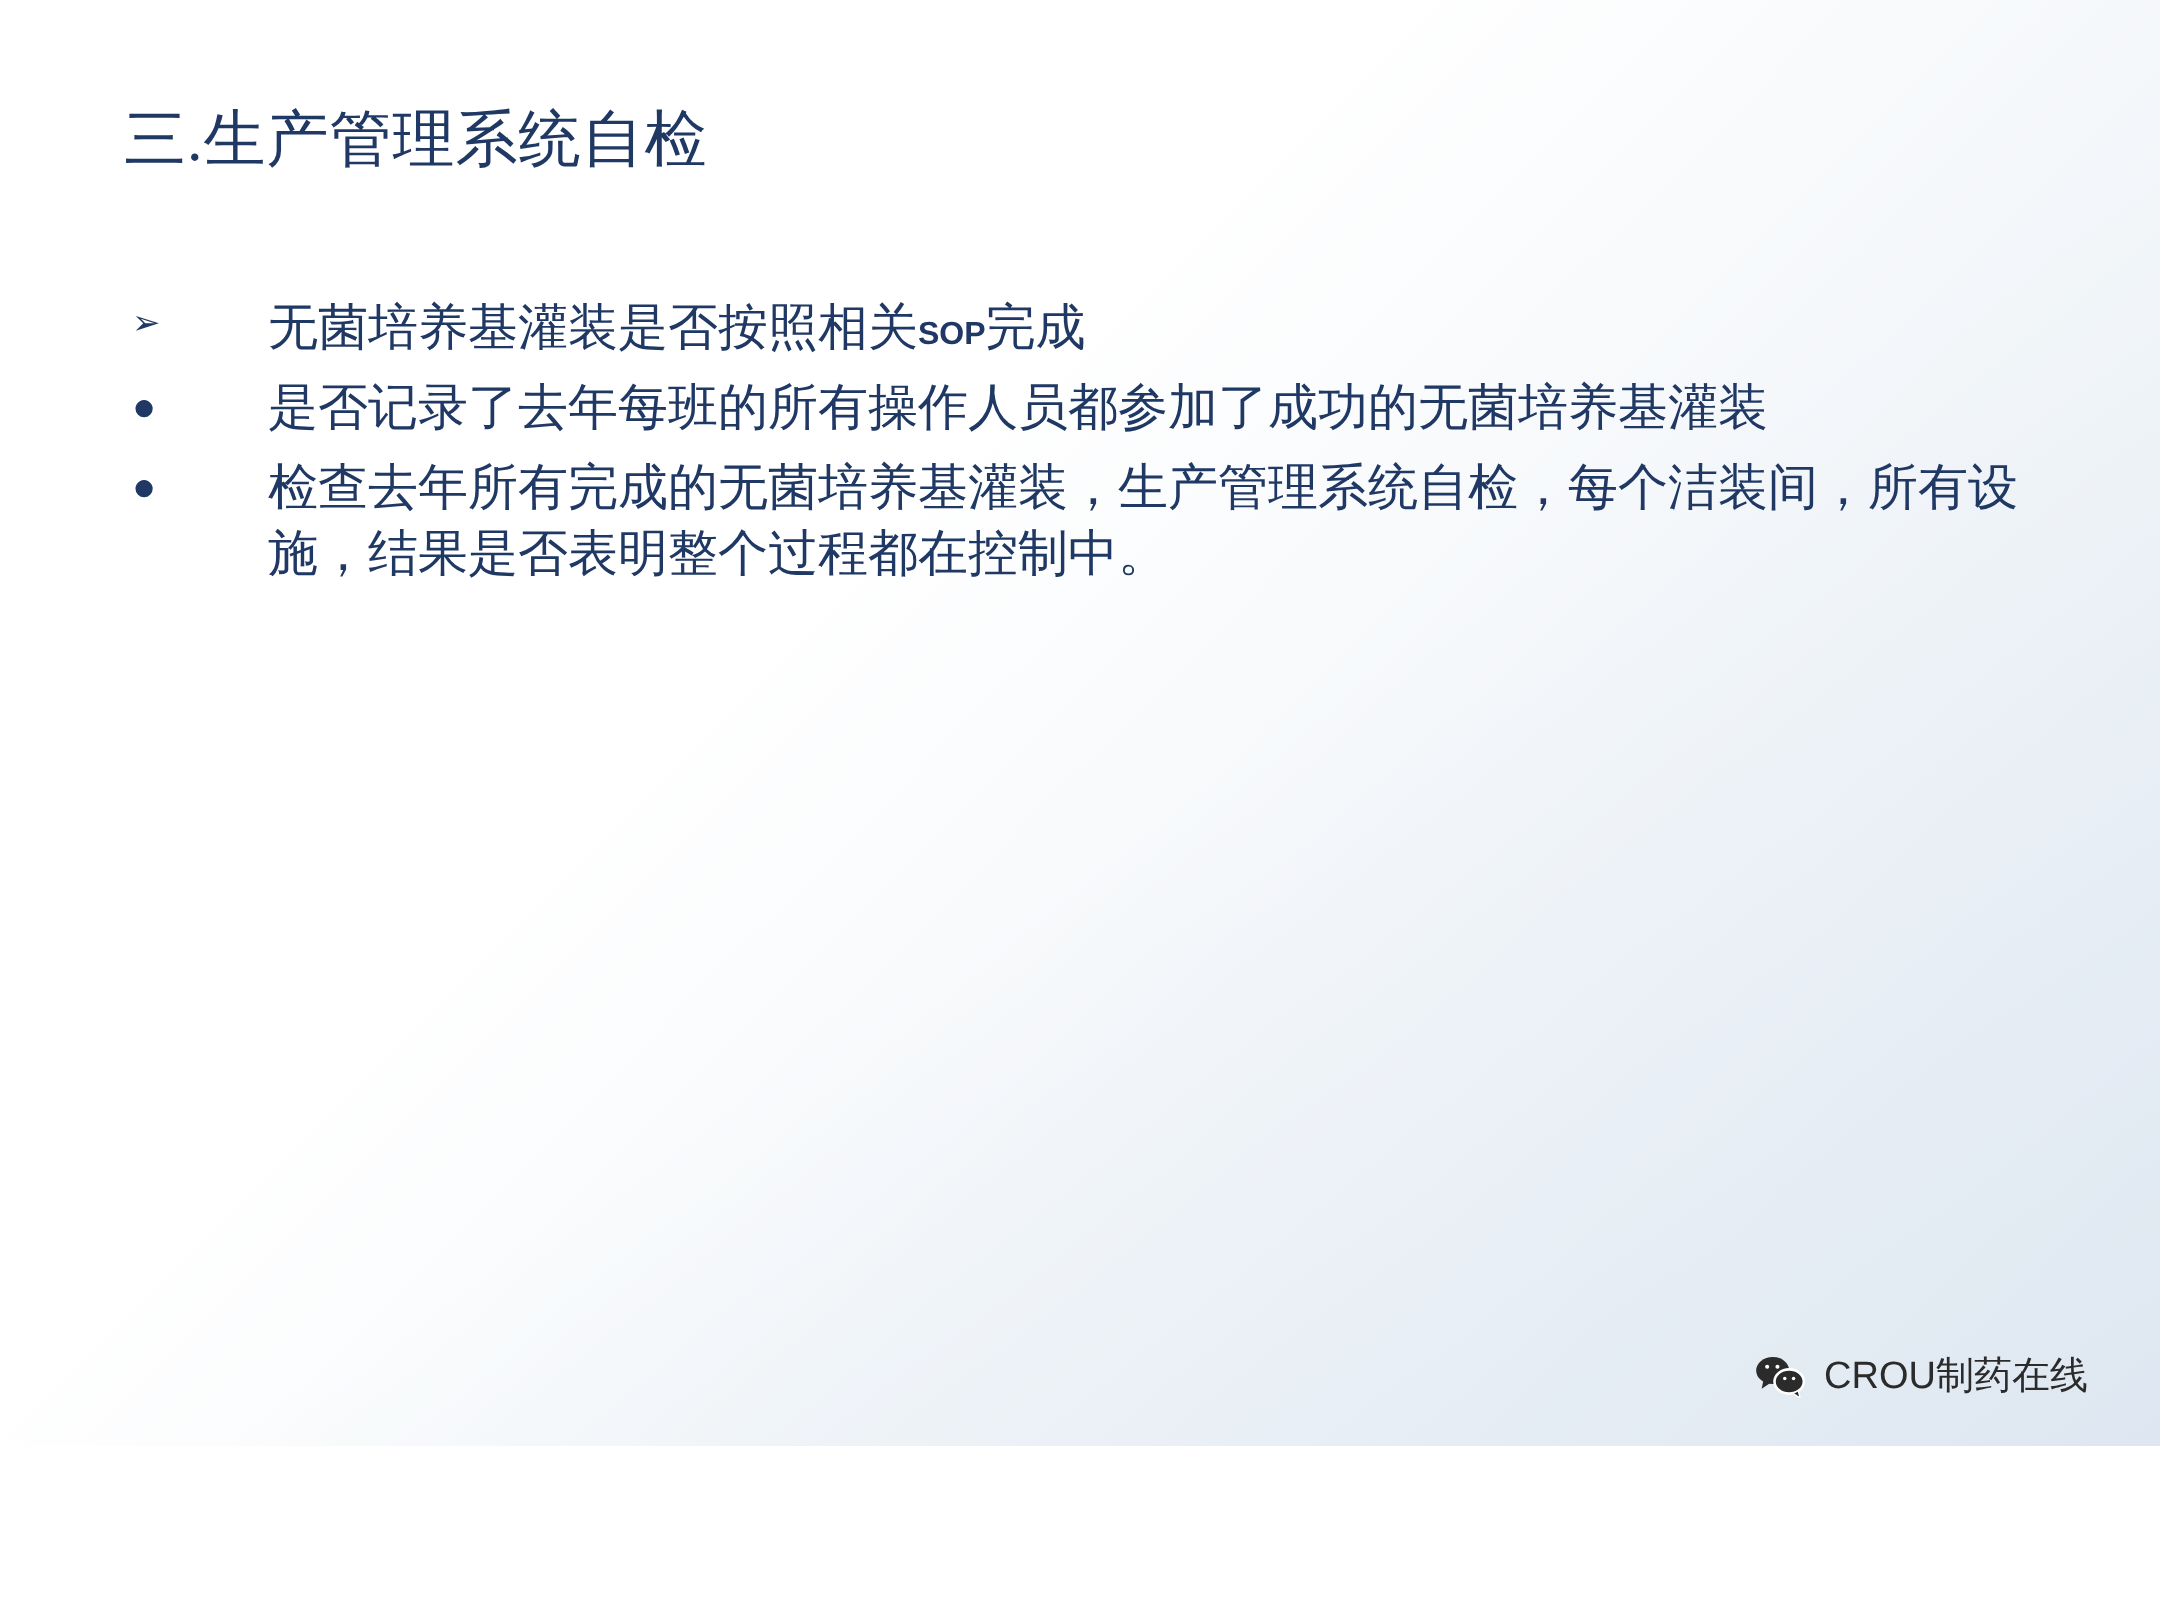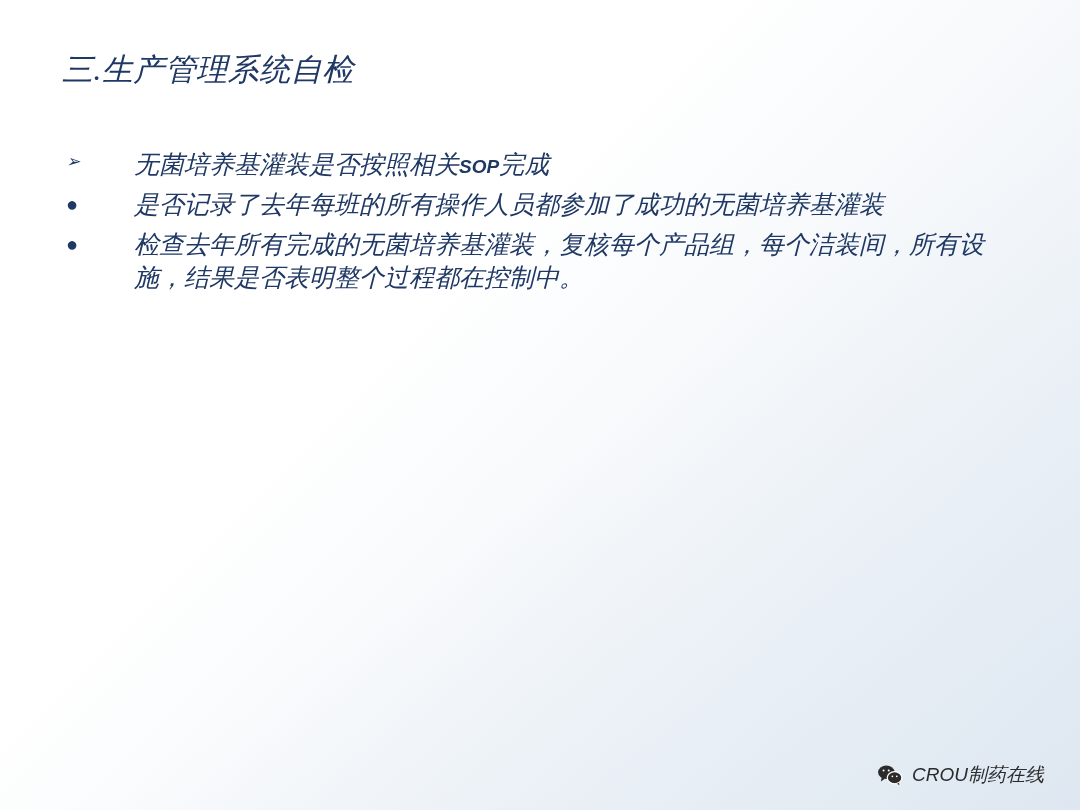--- a/index.html
+++ b/index.html
@@ -9,25 +9,24 @@
   body {
     width: 1080px;
     height: 810px;
     font-family: "Liberation Serif", "DejaVu Serif", serif;
     background: #ffffff;
     overflow: hidden;
   }
   .slide {
     position: relative;
     width: 1080px;
-    height: 810px;
+    height: 723px;
     background: linear-gradient(135deg, #ffffff 0%, #ffffff 38%, #f4f7fa 62%, #e8eef5 100%);
     box-sizing: border-box;
     overflow: hidden;
-    font-style: italic;
   }
   .slide::before {
     content: "";
     position: absolute;
     left: 0; top: 0;
     width: 100%; height: 100%;
     background: linear-gradient(to bottom right, rgba(255,255,255,0) 55%, rgba(214,226,238,0.55) 100%);
     pointer-events: none;
   }
   .content {
@@ -78,21 +77,21 @@
   .bullet .marker.dot {
     font-size: 20px;
   }
   .bullet .text {
     flex: 1 1 auto;
     max-width: 900px;
   }
   .bullet .text .latin {
     font-family: "Liberation Sans", sans-serif;
     font-weight: bold;
-    font-size: 19px;
+    font-size: 16px;
     text-align: center;
   }
   .footer {
     position: absolute;
     right: 36px;
     bottom: 22px;
     display: flex;
     align-items: center;
     gap: 9px;
     color: #2b2b2b;
@@ -124,21 +123,21 @@
         <span class="text"><span>无菌培养基灌装是否按照相关</span><span class="latin">SOP</span><span>完成</span></span>
       </li>
 
       <li class="bullet">
         <span class="marker dot">●</span>
         <span class="text"><span>是否记录了去年每班的所有操作人员都参加了成功的无菌培养基灌装</span></span>
       </li>
 
       <li class="bullet">
         <span class="marker dot">●</span>
-        <span class="text"><span>检查去年所有完成的无菌培养基灌装，复核每个产品组，每个洁装间，所有设施，结果是否表明整个过程都在控制中。</span></span>
+        <span class="text"><span>检查去年所有完成的无菌培养基灌装，生产管理系统自检，每个洁装间，所有设施，结果是否表明整个过程都在控制中。</span></span>
       </li>
 
     </ul>
   </div>
 
   <div class="footer">
     <span class="wechat-icon">
       <svg viewBox="0 0 28 24" width="26" height="22" aria-hidden="true">
         <ellipse cx="10" cy="9" rx="9" ry="7.4" fill="#2b2b2b"></ellipse>
         <polygon points="5,14 4,19 8.5,16" fill="#2b2b2b"></polygon>

